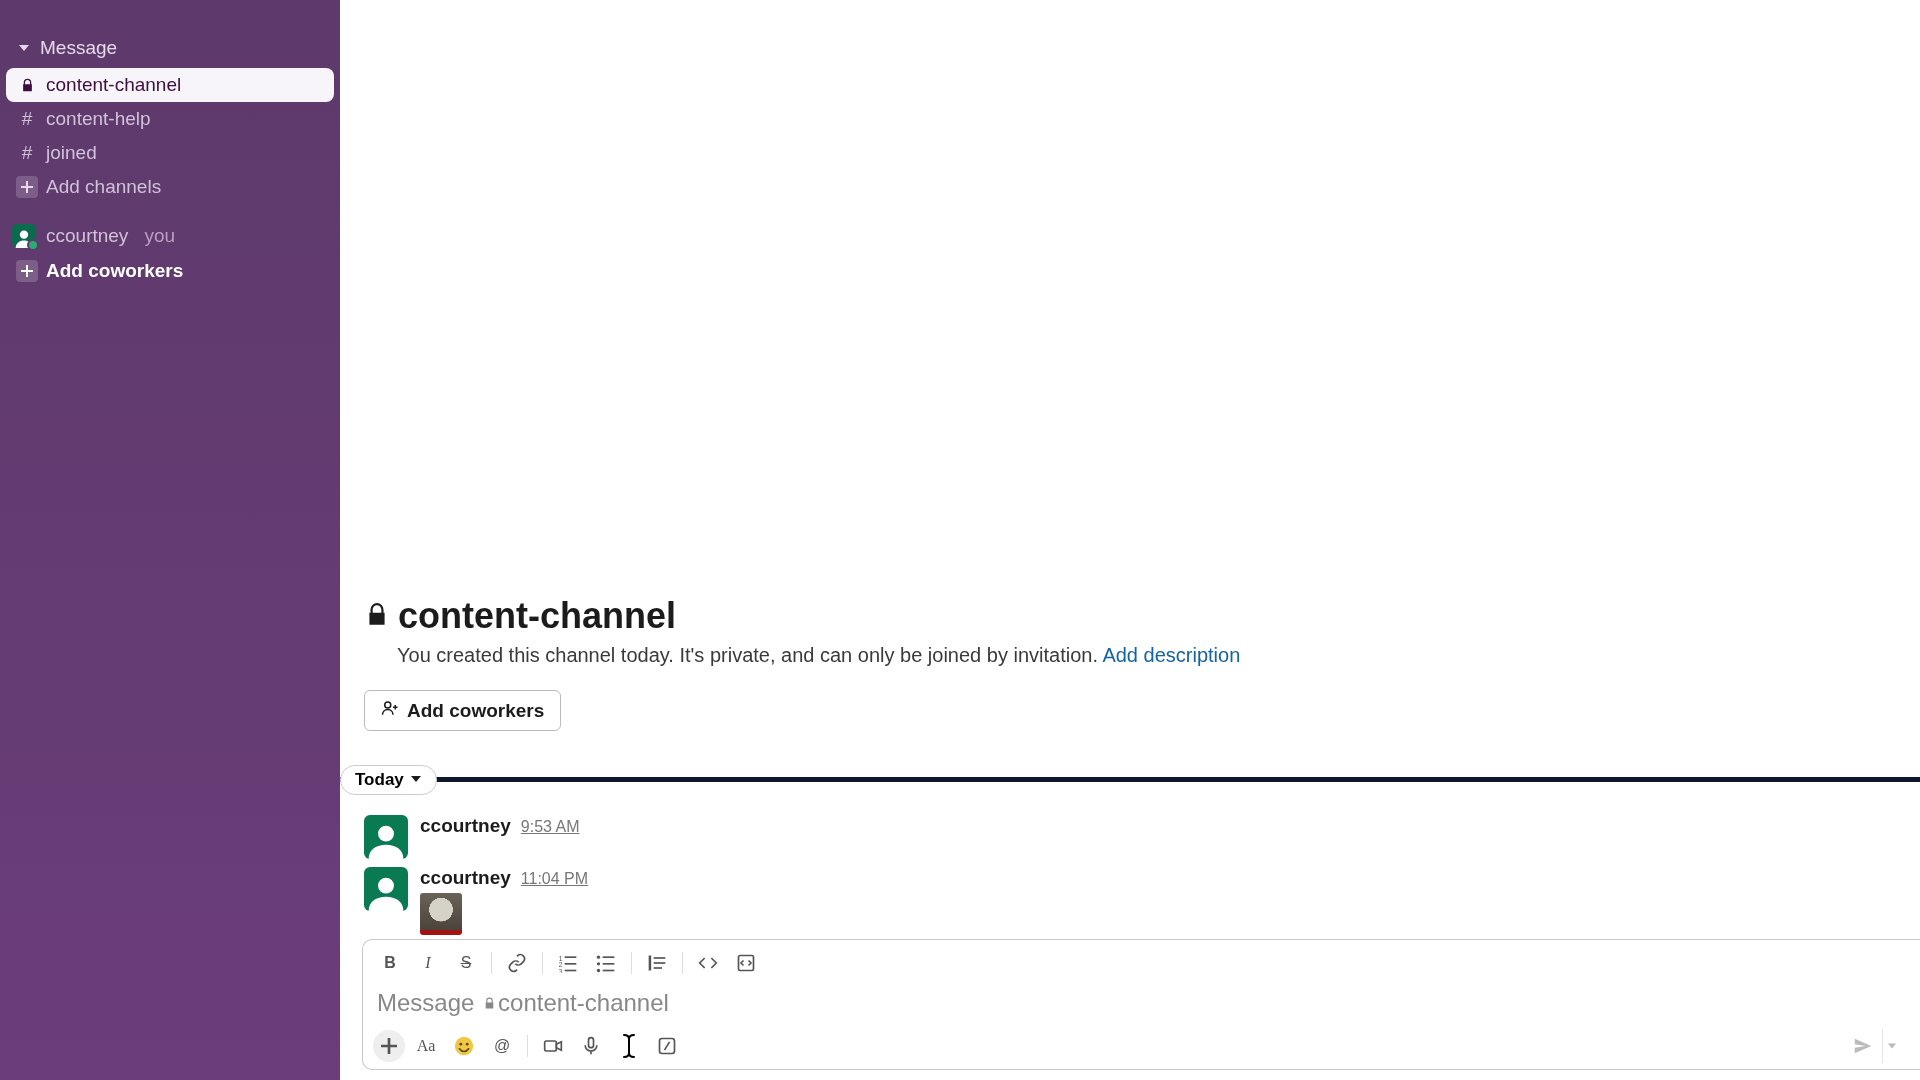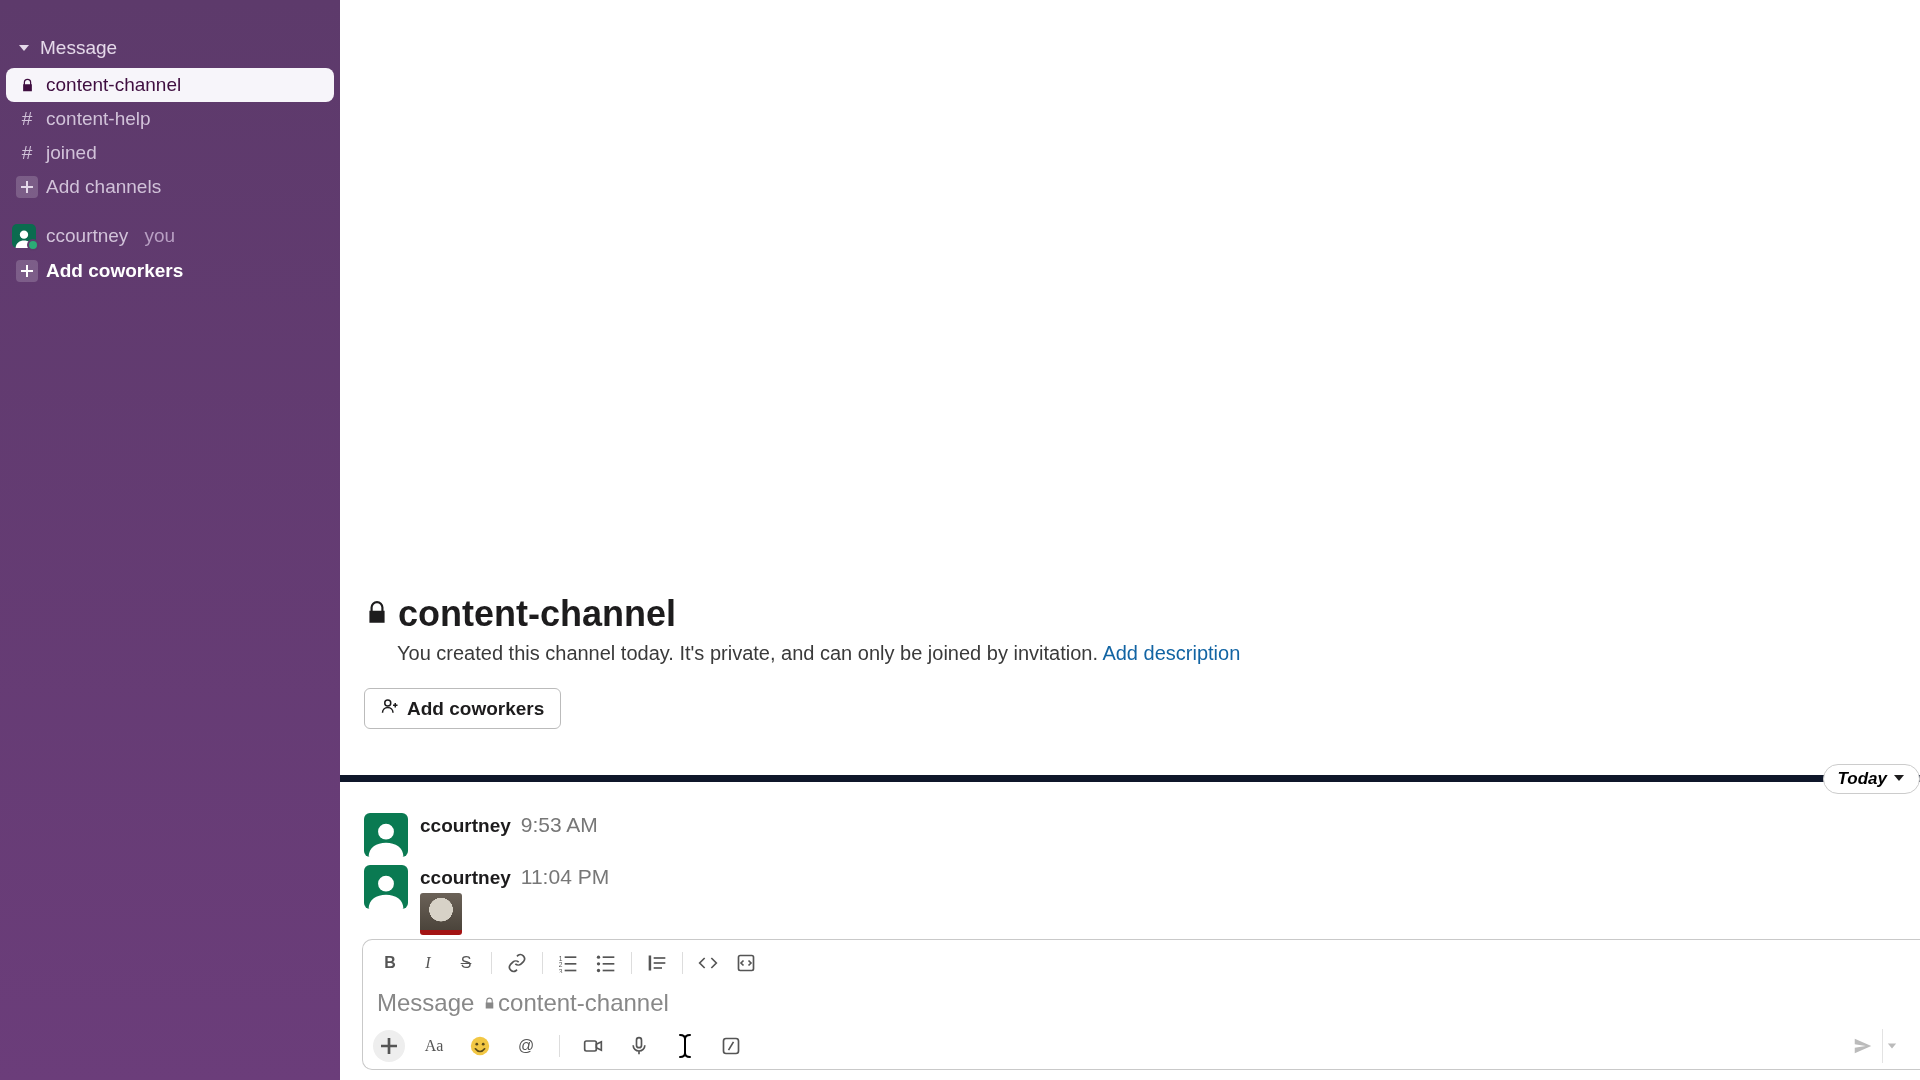--- a/index.html
+++ b/index.html
@@ -122,24 +122,23 @@
       font-weight: 600;
       color: #1d1c1d;
       background: #fff;
       cursor: pointer;
     }
     .divider-row {
       position: relative;
       height: 34px;
       display: flex;
       align-items: center;
-      justify-content: flex-end;
-      border-top: 7px solid #0f172a;
+      justify-content: flex-start;
+      border-top: 5px solid #0f172a;
       margin-top: 28px;
-      font-style: italic;
     }
     .date-pill {
       position: relative;
       top: -17px;
       background: #fff;
       border: 1px solid #ccc;
       border-radius: 999px;
       padding: 4px 14px;
       font-size: 17px;
       font-weight: 700;
@@ -157,21 +156,21 @@
       width: 44px; height: 44px; border-radius: 6px;
       background: #0a7a52;
       display:flex;align-items:flex-end;justify-content:center;
       overflow:hidden;
       flex-shrink:0;
     }
     .msg .avatar svg{fill:#fff;}
     .msg-body { flex:1; min-width:0;}
     .msg-head { display:flex; align-items:baseline; gap:10px;}
     .msg-author { font-weight:800; font-size:19px; color:#1d1c1d;}
-    .msg-time { font-size:21px; color:#777;}
+    .msg-time { font-size:16px; color:#777;text-decoration:underline;}
     .msg-text { font-size:19px; color:#333; margin-top:2px;}
     .msg-image {
       width: 42px; height: 42px; border-radius:3px;
       margin-top:4px;
       background:
         radial-gradient(circle at 50% 45%, #d7d2c7 0 40%, transparent 41%),
         linear-gradient(#6b6258,#4b443b);
       border-bottom: 5px solid #a31313;
     }
     .composer-wrap {
@@ -187,21 +186,21 @@
     }
     .format-bar, .action-bar {
       display: flex;
       align-items: center;
       gap: 4px;
       padding: 6px 10px;
       color: #555;
     }
     .format-bar { border-bottom: 1px solid transparent;}
     .action-bar { justify-content: space-between;}
-    .action-left { display:flex; align-items:center; gap:12px;}
+    .action-left { display:flex; align-items:center; gap:4px;}
     .tb-btn {
       width: 34px; height: 34px;
       display:inline-flex;align-items:center;justify-content:center;
       border-radius:4px; cursor:pointer; color:#555;
     }
     .tb-sep { width:1px; height:22px; background:#ddd; margin:0 4px;}
     .composer-input {
       padding: 2px 14px 6px 14px;
       font-size: 24px;
       color: #888;

